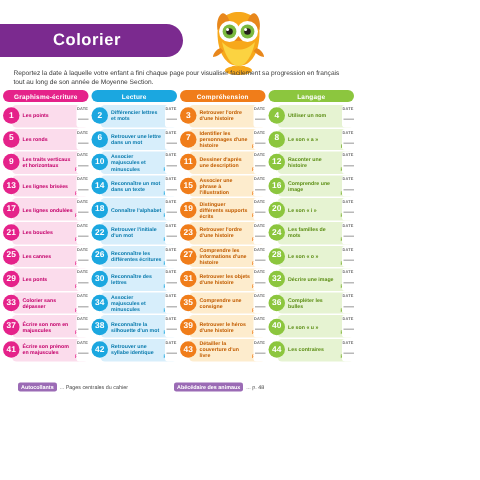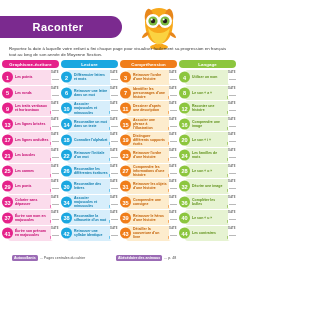--- a/index.html
+++ b/index.html
@@ -112,21 +112,21 @@
   }
   .fnote{font-size:3.6px;color:#4a4a4a;white-space:nowrap;}
 </style>
 </head>
 <body>
 
 <div class="page">
 
   <div class="header">
     <div class="title-pill">
-      <span>Raconter</span>
+      <span>Colorier</span>
     </div>
     <svg class="owl" viewBox="0 0 46 46">
       <ellipse cx="23" cy="41" rx="9" ry="3" fill="#f7a81b"></ellipse>
       <path d="M9 16c0-9 6-14 14-14s14 5 14 14c0 12-5 22-14 22S9 28 9 16z" fill="#f7a81b"></path>
       <path d="M9 14c-1-6 1-10 3-11 2-1 4 2 5 5z" fill="#e8871b"></path>
       <path d="M37 14c1-6-1-10-3-11-2-1-4 2-5 5z" fill="#e8871b"></path>
       <path d="M12 22c2 9 6 16 11 16s9-7 11-16c-4 4-7 5-11 5s-7-1-11-5z" fill="#fbd341"></path>
       <circle cx="17" cy="15" r="7" fill="#ffffff"></circle>
       <circle cx="29" cy="15" r="7" fill="#ffffff"></circle>
       <circle cx="17" cy="15" r="4.6" fill="#7bb93f"></circle>

